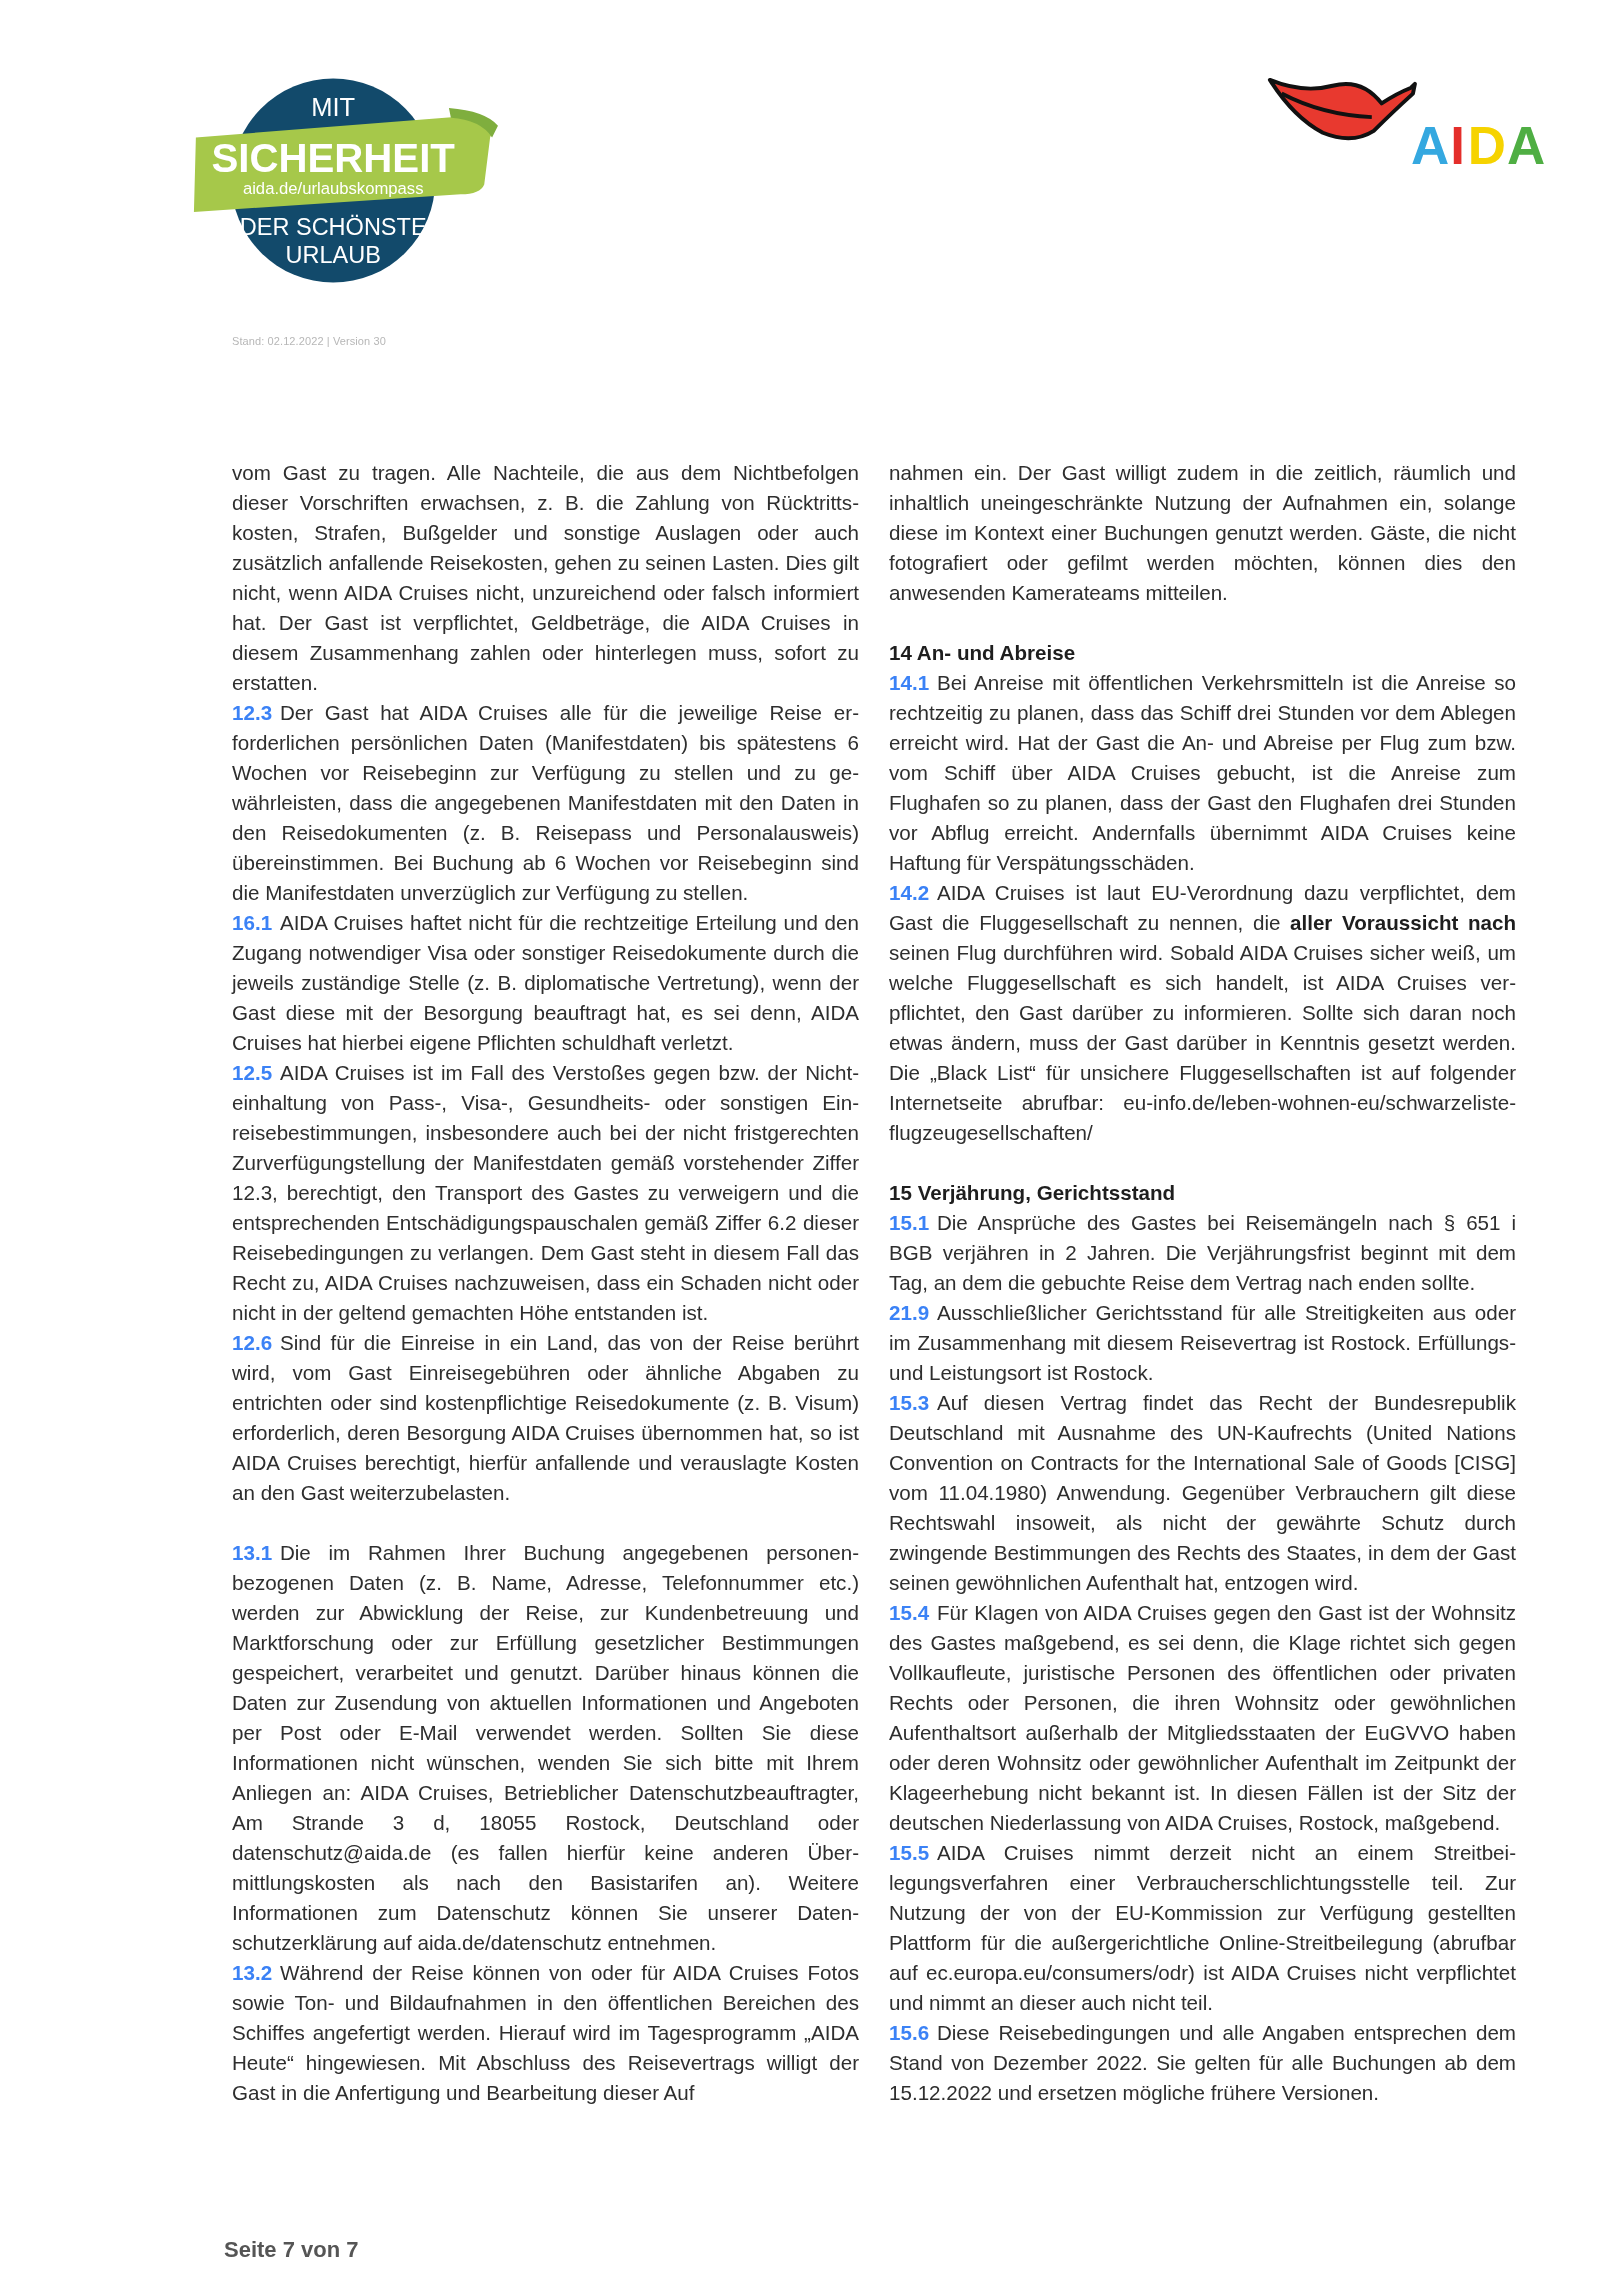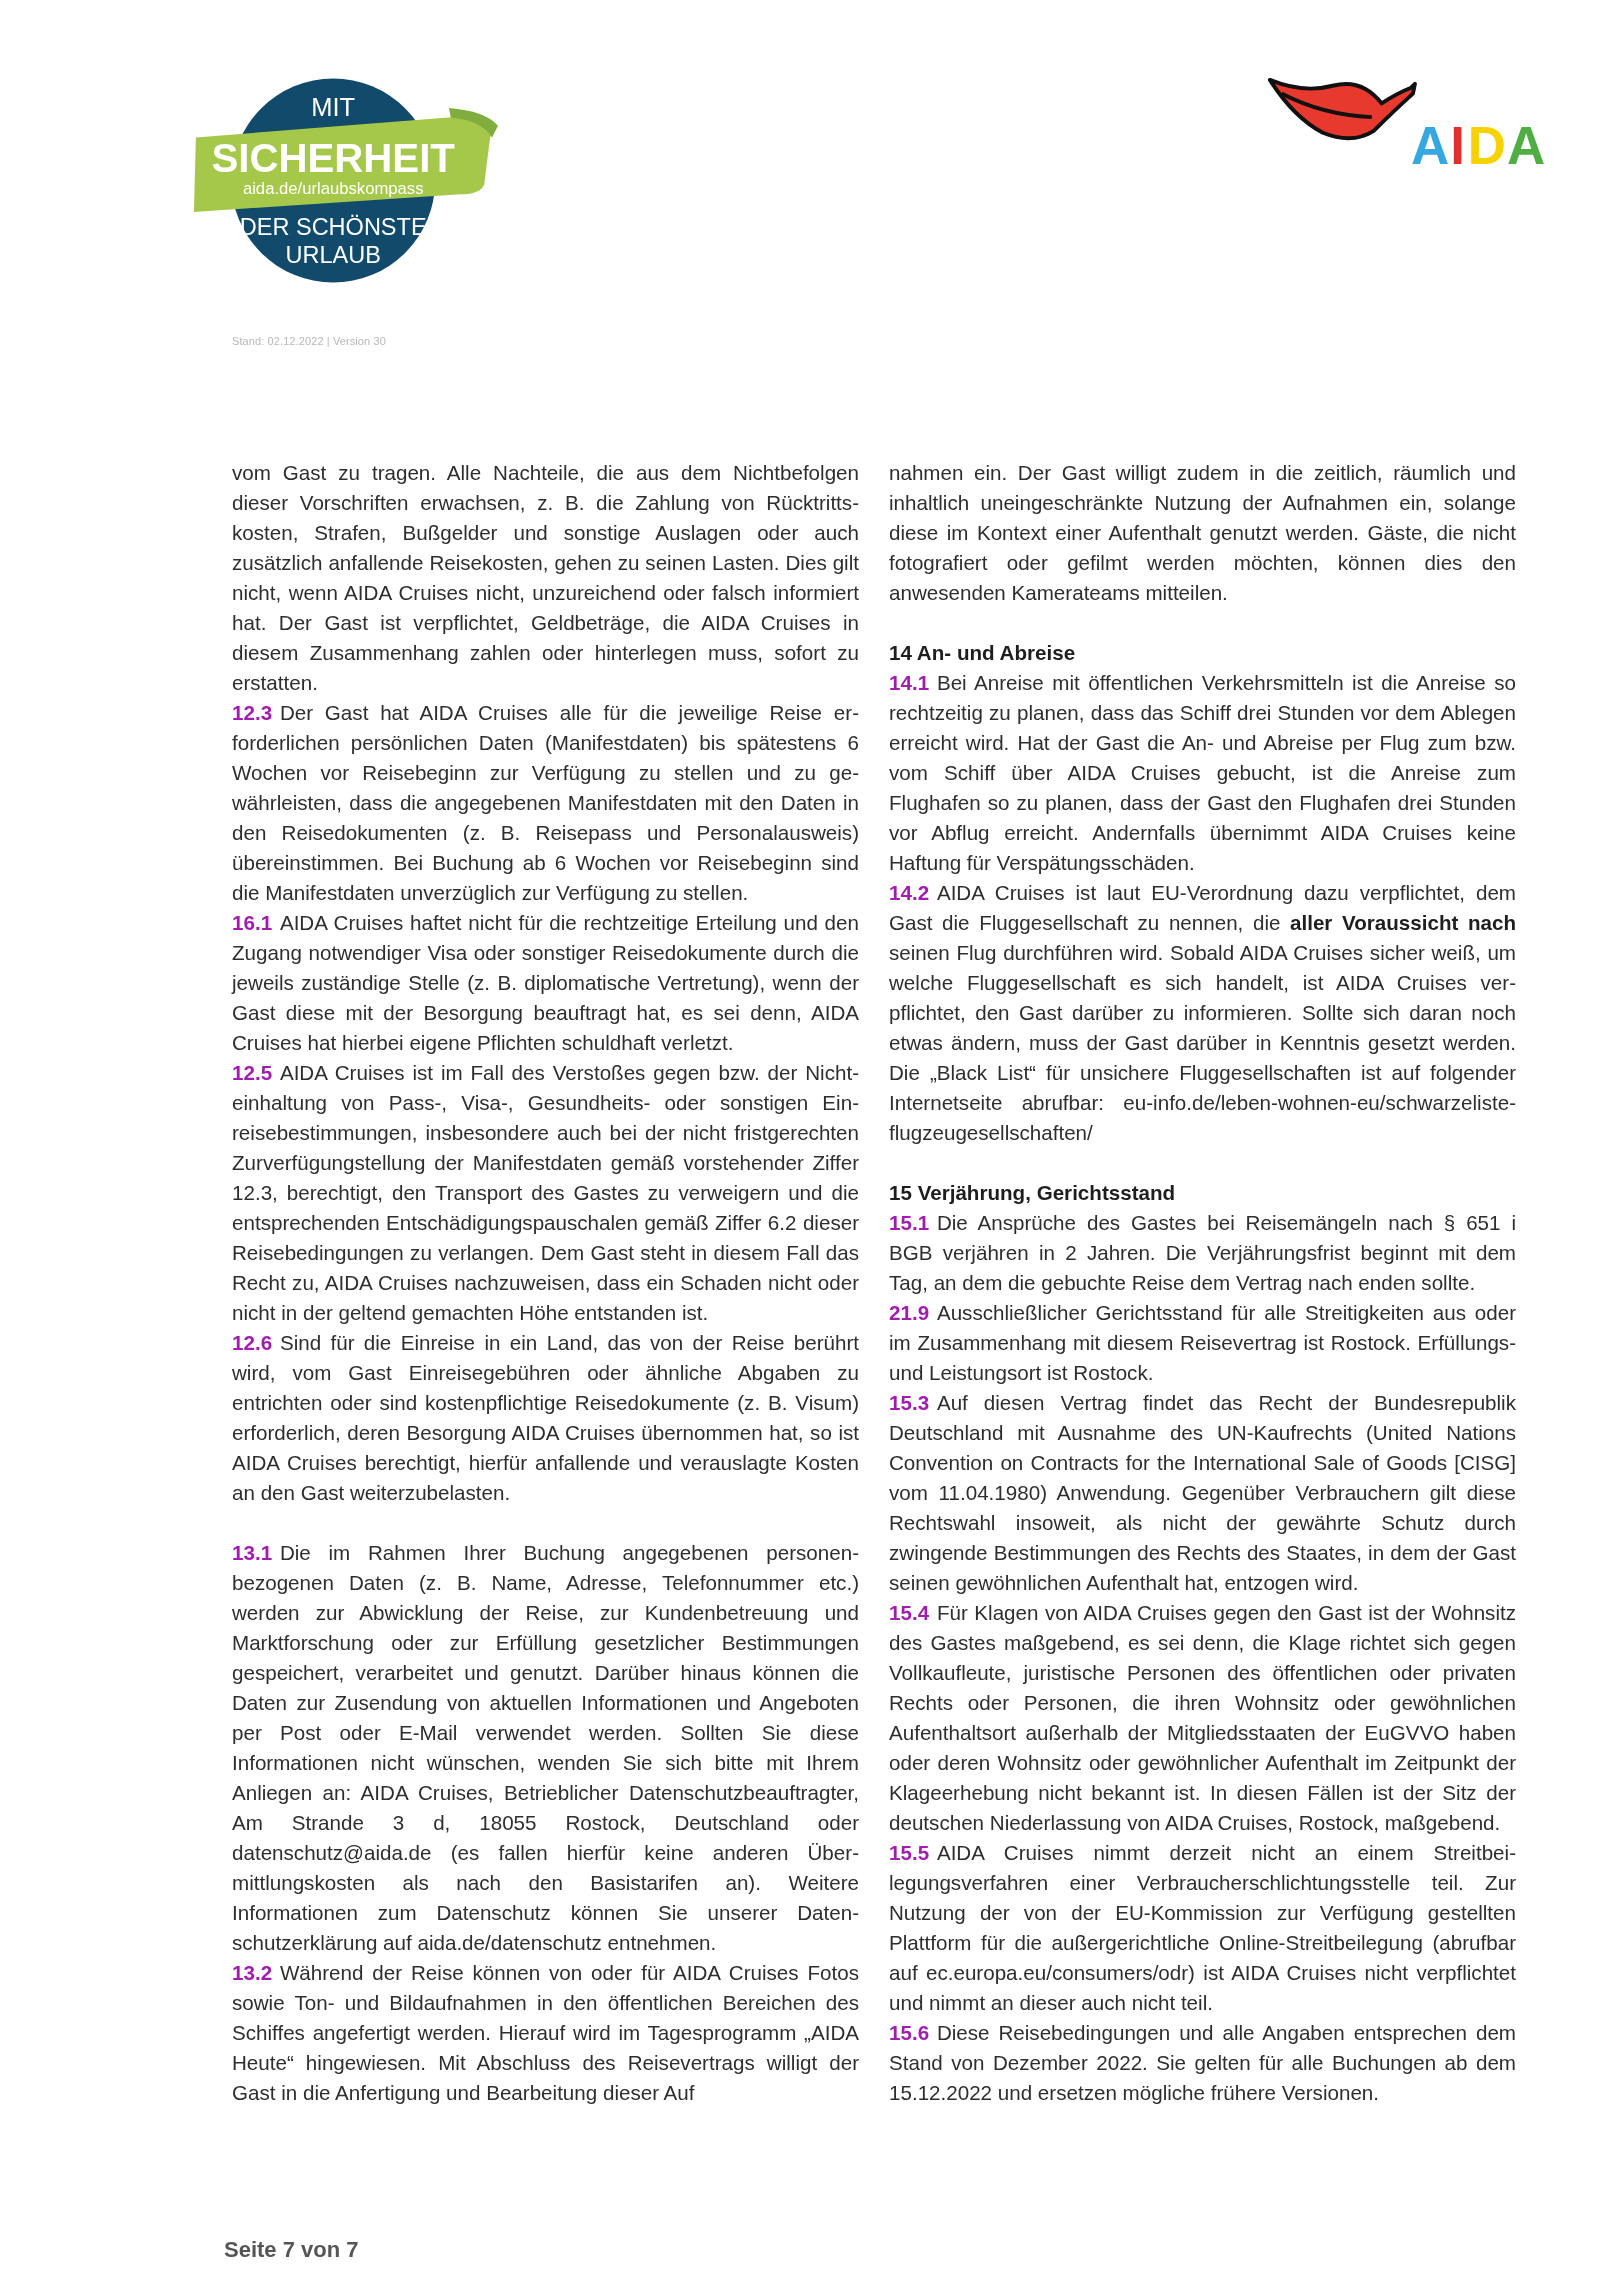--- a/index.html
+++ b/index.html
@@ -11,21 +11,21 @@
 
   .stand-line { position: absolute; left: 232px; top: 335px; font-size: 11px; color: #b7b7b7;
                 letter-spacing: 0.1px; text-align: right; }
 
   .column { position: absolute; top: 458px; width: 627px; font-size: 20.6px; line-height: 30px;
             text-align: justify; hyphens: manual; color: #2e2e2e; }
   .col-left { left: 232px; }
   .col-right { left: 889px; }
   .column p { margin: 0; }
   .column .spacer { height: 30px; }
-  .num { font-weight: bold; color: #a21caf; margin-right: 7.8px; margin-top: 36px; }
+  .num { font-weight: bold; color: #3b82f6; margin-right: 7.8px; margin-top: 36px; }
   .heading { font-weight: bold; color: #1e1e1e; margin: 0; }
   .emph { font-weight: bold; color: #1e1e1e; }
 
   .footer { position: absolute; left: 224px; top: 2237px; font-size: 22px; font-weight: bold; color: #555555; }
 </style>
 </head>
 <body>
 
 <svg class="badge" viewBox="0 0 320 260">
   <circle cx="150" cy="126" r="104" fill="#124a6b"></circle>
@@ -56,21 +56,21 @@
   <p><span class="num">12.3</span><span>Der Gast hat AIDA Cruises alle für die jeweilige Reise er­forderlichen persönlichen Daten (Manifestdaten) bis spätestens 6 Wochen vor Reisebeginn zur Verfügung zu stellen und zu ge­währleisten, dass die angegebenen Manifestdaten mit den Daten in den Reisedokumenten (z. B. Reisepass und Personalausweis) übereinstimmen. Bei Buchung ab 6 Wochen vor Reisebeginn sind die Manifestdaten unverzüglich zur Verfügung zu stellen.</span></p>
   <p><span class="num">16.1</span><span>AIDA Cruises haftet nicht für die rechtzeitige Erteilung und den Zugang notwendiger Visa oder sonstiger Reisedokumente durch die jeweils zuständige Stelle (z. B. diplomatische Vertretung), wenn der Gast diese mit der Besorgung beauftragt hat, es sei denn, AIDA Cruises hat hierbei eigene Pflichten schuldhaft verletzt.</span></p>
   <p><span class="num">12.5</span><span>AIDA Cruises ist im Fall des Verstoßes gegen bzw. der Nicht­einhaltung von Pass-, Visa-, Gesundheits- oder sonstigen Ein­reisebestimmungen, insbesondere auch bei der nicht frist­gerechten Zurverfügungstellung der Manifestdaten gemäß vorstehender Ziffer 12.3, berechtigt, den Transport des Gastes zu verweigern und die entsprechenden Entschädigungs­pauschalen gemäß Ziffer 6.2 dieser Reisebedingungen zu ver­langen. Dem Gast steht in diesem Fall das Recht zu, AIDA Cruises nachzuweisen, dass ein Schaden nicht oder nicht in der geltend gemachten Höhe entstanden ist.</span></p>
   <p><span class="num">12.6</span><span>Sind für die Einreise in ein Land, das von der Reise berührt wird, vom Gast Einreisegebühren oder ähnliche Abgaben zu entrichten oder sind kostenpflichtige Reisedokumente (z. B. Visum) erforderlich, deren Besorgung AIDA Cruises übernommen hat, so ist AIDA Cruises berechtigt, hierfür anfallende und veraus­lagte Kosten an den Gast weiterzubelasten.</span></p>
   <div class="spacer"></div>
   <p><span class="num">13.1</span><span>Die im Rahmen Ihrer Buchung angegebenen personen­bezogenen Daten (z. B. Name, Adresse, Telefonnummer etc.) werden zur Abwicklung der Reise, zur Kundenbetreuung und Marktforschung oder zur Erfüllung gesetzlicher Bestimmungen gespeichert, verarbeitet und genutzt. Darüber hinaus können die Daten zur Zusendung von aktuellen Informationen und Angeboten per Post oder E-Mail verwendet werden. Sollten Sie diese Informationen nicht wünschen, wenden Sie sich bitte mit Ihrem Anliegen an: AIDA Cruises, Betrieblicher Datenschutz­beauftragter, Am Strande 3 d, 18055 Rostock, Deutschland oder datenschutz@aida.de (es fallen hierfür keine anderen Über­mittlungskosten als nach den Basistarifen an). Weitere Informationen zum Datenschutz können Sie unserer Daten­schutzerklärung auf aida.de/datenschutz entnehmen.</span></p>
   <p><span class="num">13.2</span><span>Während der Reise können von oder für AIDA Cruises Fotos sowie Ton- und Bildaufnahmen in den öffentlichen Bereichen des Schiffes angefertigt werden. Hierauf wird im Tagesprogramm „AIDA Heute“ hingewiesen. Mit Abschluss des Reisevertrags willigt der Gast in die Anfertigung und Bearbeitung dieser Auf­</span></p>
 </div>
 
 <div class="column col-right">
-  <p>nahmen ein. Der Gast willigt zudem in die zeitlich, räumlich und inhaltlich uneingeschränkte Nutzung der Aufnahmen ein, so­lange diese im Kontext einer Aufenthalt genutzt werden. Gäste, die nicht fotografiert oder gefilmt werden möchten, können dies den anwesenden Kamerateams mitteilen.</p>
+  <p>nahmen ein. Der Gast willigt zudem in die zeitlich, räumlich und inhaltlich uneingeschränkte Nutzung der Aufnahmen ein, so­lange diese im Kontext einer Buchungen genutzt werden. Gäste, die nicht fotografiert oder gefilmt werden möchten, können dies den anwesenden Kamerateams mitteilen.</p>
   <div class="spacer"></div>
   <p class="heading">14  An- und Abreise</p>
   <p><span class="num">14.1</span><span>Bei Anreise mit öffentlichen Verkehrsmitteln ist die Anreise so rechtzeitig zu planen, dass das Schiff drei Stunden vor dem Ablegen erreicht wird. Hat der Gast die An- und Abreise per Flug zum bzw. vom Schiff über AIDA Cruises gebucht, ist die Anreise zum Flughafen so zu planen, dass der Gast den Flughafen drei Stunden vor Abflug erreicht. Andernfalls übernimmt AIDA Cruises keine Haftung für Verspätungsschäden.</span></p>
   <p><span class="num">14.2</span><span>AIDA Cruises ist laut EU-Verordnung dazu verpflichtet, dem Gast die Fluggesellschaft zu nennen, die </span><span class="emph">aller Voraussicht nach</span><span> seinen Flug durchführen wird. Sobald AIDA Cruises sicher weiß, um welche Fluggesellschaft es sich handelt, ist AIDA Cruises ver­pflichtet, den Gast darüber zu informieren. Sollte sich daran noch etwas ändern, muss der Gast darüber in Kenntnis gesetzt werden. Die „Black List“ für unsichere Fluggesellschaften ist auf folgender Internetseite abrufbar: eu-info.de/leben-wohnen-eu/schwarze­liste-flugzeugesellschaften/</span></p>
   <div class="spacer"></div>
   <p class="heading">15  Verjährung, Gerichtsstand</p>
   <p><span class="num">15.1</span><span>Die Ansprüche des Gastes bei Reisemängeln nach § 651 i BGB verjähren in 2 Jahren. Die Verjährungsfrist beginnt mit dem Tag, an dem die gebuchte Reise dem Vertrag nach enden sollte.</span></p>
   <p><span class="num">21.9</span><span>Ausschließlicher Gerichtsstand für alle Streitigkeiten aus oder im Zusammenhang mit diesem Reisevertrag ist Rostock. Erfüllungs- und Leistungsort ist Rostock.</span></p>
   <p><span class="num">15.3</span><span>Auf diesen Vertrag findet das Recht der Bundesrepublik Deutschland mit Ausnahme des UN-Kaufrechts (United Nations Convention on Contracts for the International Sale of Goods [CISG] vom 11.04.1980) Anwendung. Gegenüber Verbrauchern gilt diese Rechtswahl insoweit, als nicht der gewährte Schutz durch zwingende Bestimmungen des Rechts des Staates, in dem der Gast seinen gewöhnlichen Aufenthalt hat, entzogen wird.</span></p>
   <p><span class="num">15.4</span><span>Für Klagen von AIDA Cruises gegen den Gast ist der Wohn­sitz des Gastes maßgebend, es sei denn, die Klage richtet sich gegen Vollkaufleute, juristische Personen des öffentlichen oder privaten Rechts oder Personen, die ihren Wohnsitz oder gewöhn­lichen Aufenthaltsort außerhalb der Mitgliedsstaaten der EuGVVO haben oder deren Wohnsitz oder gewöhnlicher Aufent­halt im Zeitpunkt der Klageerhebung nicht bekannt ist. In diesen Fällen ist der Sitz der deutschen Niederlassung von AIDA Cruises, Rostock, maßgebend.</span></p>

